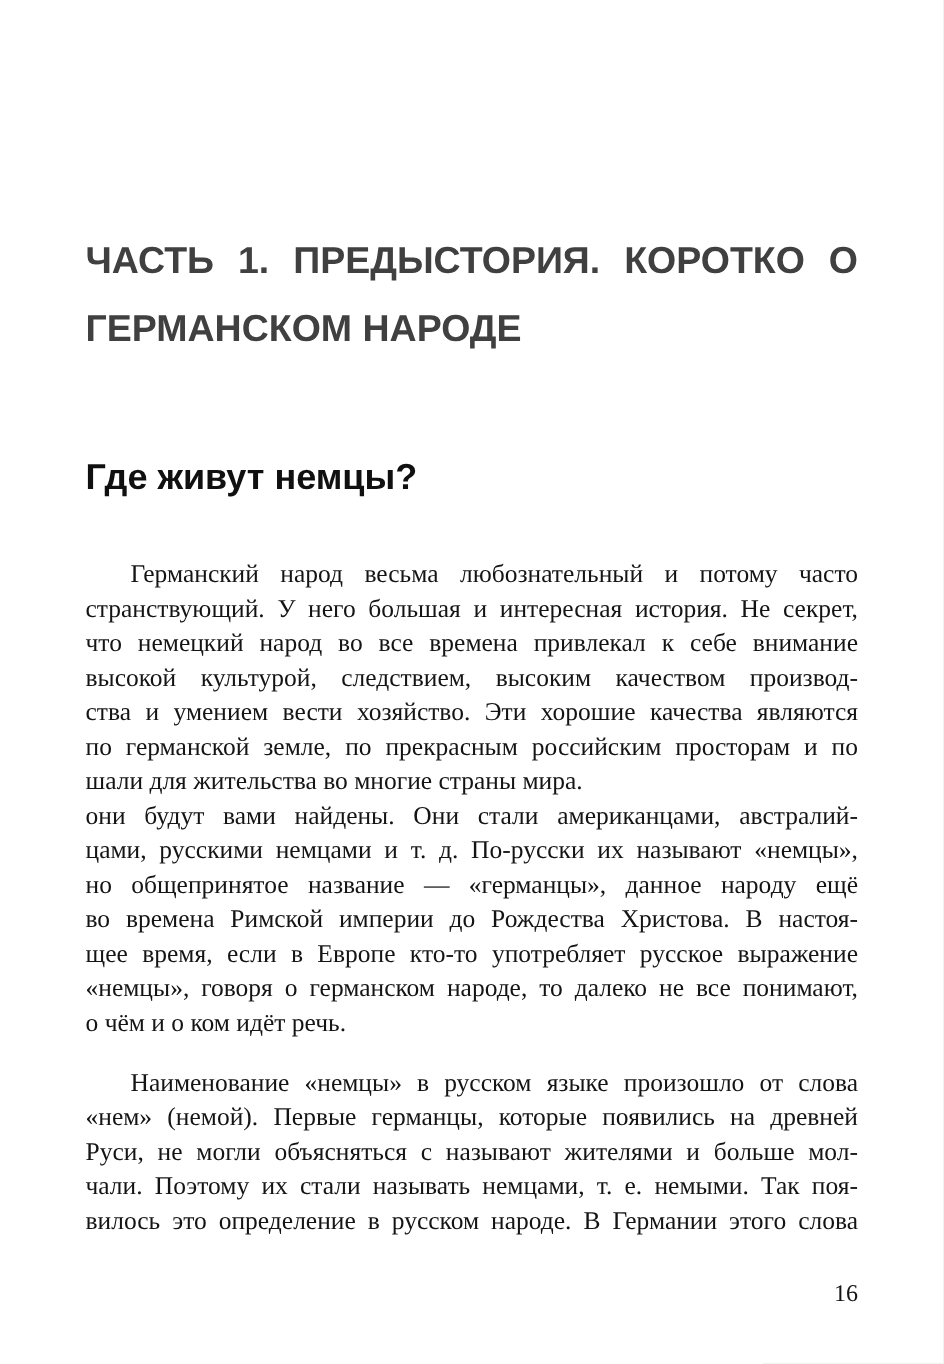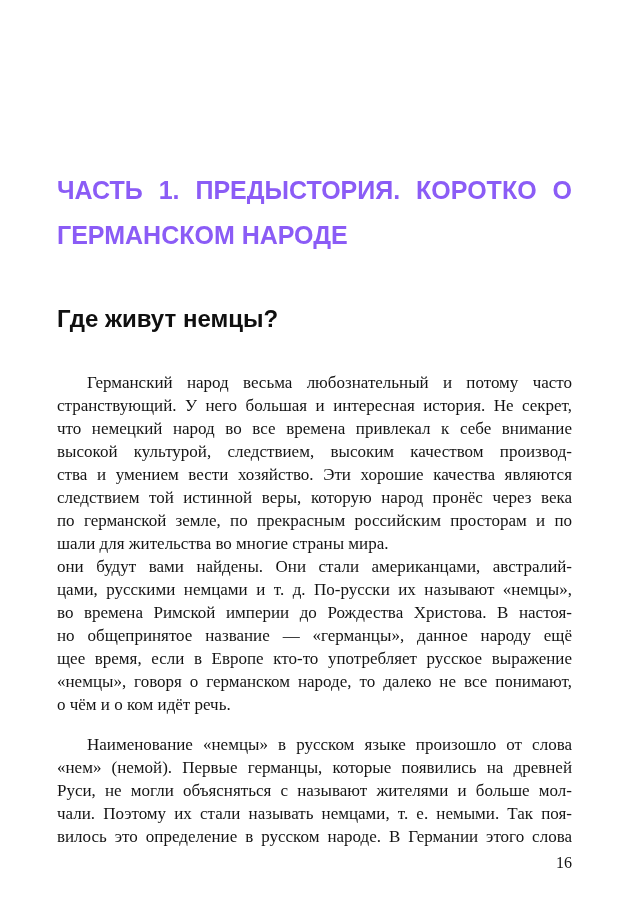--- a/index.html
+++ b/index.html
@@ -8,26 +8,26 @@
     width: 629px;
     height: 909px;
     background: #ffffff;
     overflow: hidden;
     color: #141414;
   }
   .chapter-title {
     position: absolute;
     left: 57px;
     right: 57px;
-    top: 168px;
+    top: 152px;
     font-family: "Liberation Sans", "DejaVu Sans", sans-serif;
     font-weight: bold;
     font-size: 25px;
     line-height: 45px;
-    color: #8b5cf6;
+    color: #404040;
   }
   .section-heading {
     position: absolute;
     left: 57px;
     right: 57px;
     top: 303px;
     font-family: "Liberation Sans", "DejaVu Sans", sans-serif;
     font-weight: bold;
     font-size: 24px;
     line-height: 32px;
@@ -78,29 +78,28 @@
 
   <div class="section-heading">Где живут немцы?</div>
 
   <div class="body-text">
     <div>
         <div class="line indent">Германский народ весьма любознательный и потому часто</div>
         <div class="line">странствующий. У него большая и интересная история. Не секрет,</div>
         <div class="line">что немецкий народ во все времена привлекал к себе внимание</div>
         <div class="line">высокой культурой, следствием, высоким качеством производ-</div>
         <div class="line">ства и умением вести хозяйство. Эти хорошие качества являются</div>
-        <div class="line">следствием той истинной веры, которую народ пронёс через века</div>
         <div class="line">по германской земле, по прекрасным российским просторам и по</div>
         <div class="line last">шали для жительства во многие страны мира.</div>
       </div>
     <div>
         <div class="line">они будут вами найдены. Они стали американцами, австралий-</div>
         <div class="line">цами, русскими немцами и т. д. По-русски их называют «немцы»,</div>
+        <div class="line">но общепринятое название — «германцы», данное народу ещё</div>
         <div class="line">во времена Римской империи до Рождества Христова. В настоя-</div>
-        <div class="line">но общепринятое название — «германцы», данное народу ещё</div>
         <div class="line">щее время, если в Европе кто-то употребляет русское выражение</div>
         <div class="line">«немцы», говоря о германском народе, то далеко не все понимают,</div>
         <div class="line last">о чём и о ком идёт речь.</div>
       </div>
     <div>
         <div class="line indent">Наименование «немцы» в русском языке произошло от слова</div>
         <div class="line">«нем» (немой). Первые германцы, которые появились на древней</div>
         <div class="line">Руси, не могли объясняться с называют жителями и больше мол-</div>
         <div class="line">чали. Поэтому их стали называть немцами, т. е. немыми. Так поя-</div>
         <div class="line">вилось это определение в русском народе. В Германии этого слова</div>

